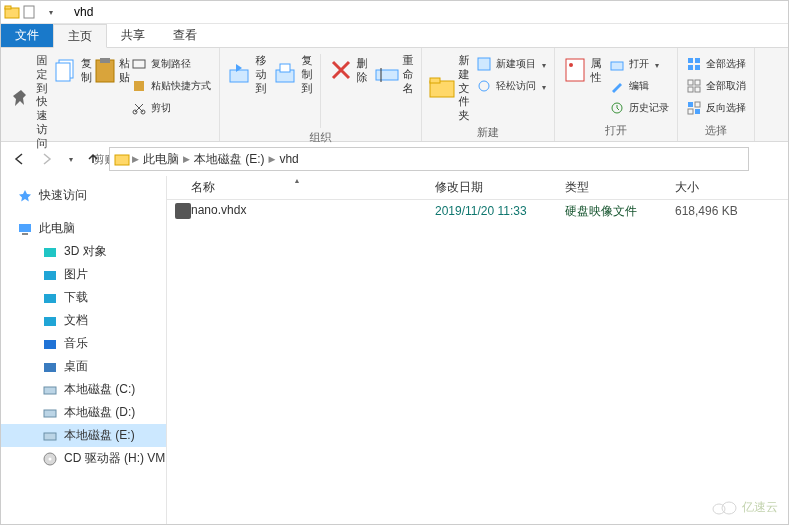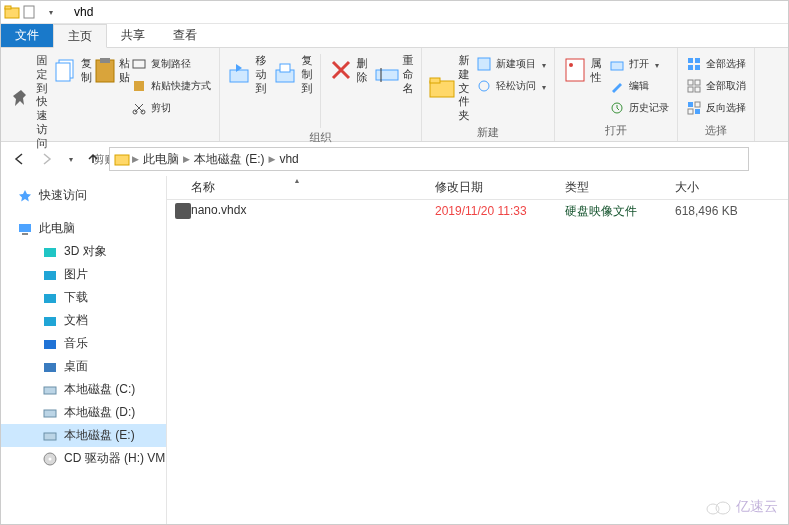--- a/index.html
+++ b/index.html
@@ -50,27 +50,27 @@
   .col-headers { display: flex; border-bottom: 1px solid #e5e5e5; height: 24px; align-items: center; font-size: 12px; color: #333; }
   .col { padding: 0 8px; position: relative; }
   .col.name { width: 260px; padding-left: 24px; }
   .col.date { width: 130px; }
   .col.type { width: 110px; }
   .col.size { width: 100px; text-align: left; }
   .col .sort { position: absolute; left: 50%; top: -2px; transform: translateX(-50%); font-size: 7px; color: #666; }
   .filerow { display: flex; align-items: center; height: 22px; font-size: 12px; }
   .filerow .cell { padding: 0 8px; }
   .cell.name { width: 260px; padding-left: 8px; display: flex; align-items: flex-start; }
-  .cell.date { width: 130px; color: #ef4444; }
+  .cell.date { width: 130px; color: #0f766e; }
   .cell.type { width: 110px; color: #14532d; }
   .cell.size { width: 100px; color: #555; }
   .file-ic { width: 16px; height: 16px; background: #555; border-radius: 2px; }
 
   
-  .watermark { position: absolute; bottom: 8px; right: 10px; opacity: .35; font-size: 14px; color: #4c1d95; display: flex; align-items: center; gap: 4px; }
+  .watermark { position: absolute; bottom: 8px; right: 10px; opacity: .35; font-size: 12px; color: #4d7c0f; display: flex; align-items: center; gap: 4px; }
 
   
   .chev-dn::after { content: "▾"; font-size: 8px; color: #555; margin-left: 2px; }
 </style>
 </head>
 <body>
 
 <div class="titlebar">
   <span class="tb-icon">
     <svg width="16" height="16">

